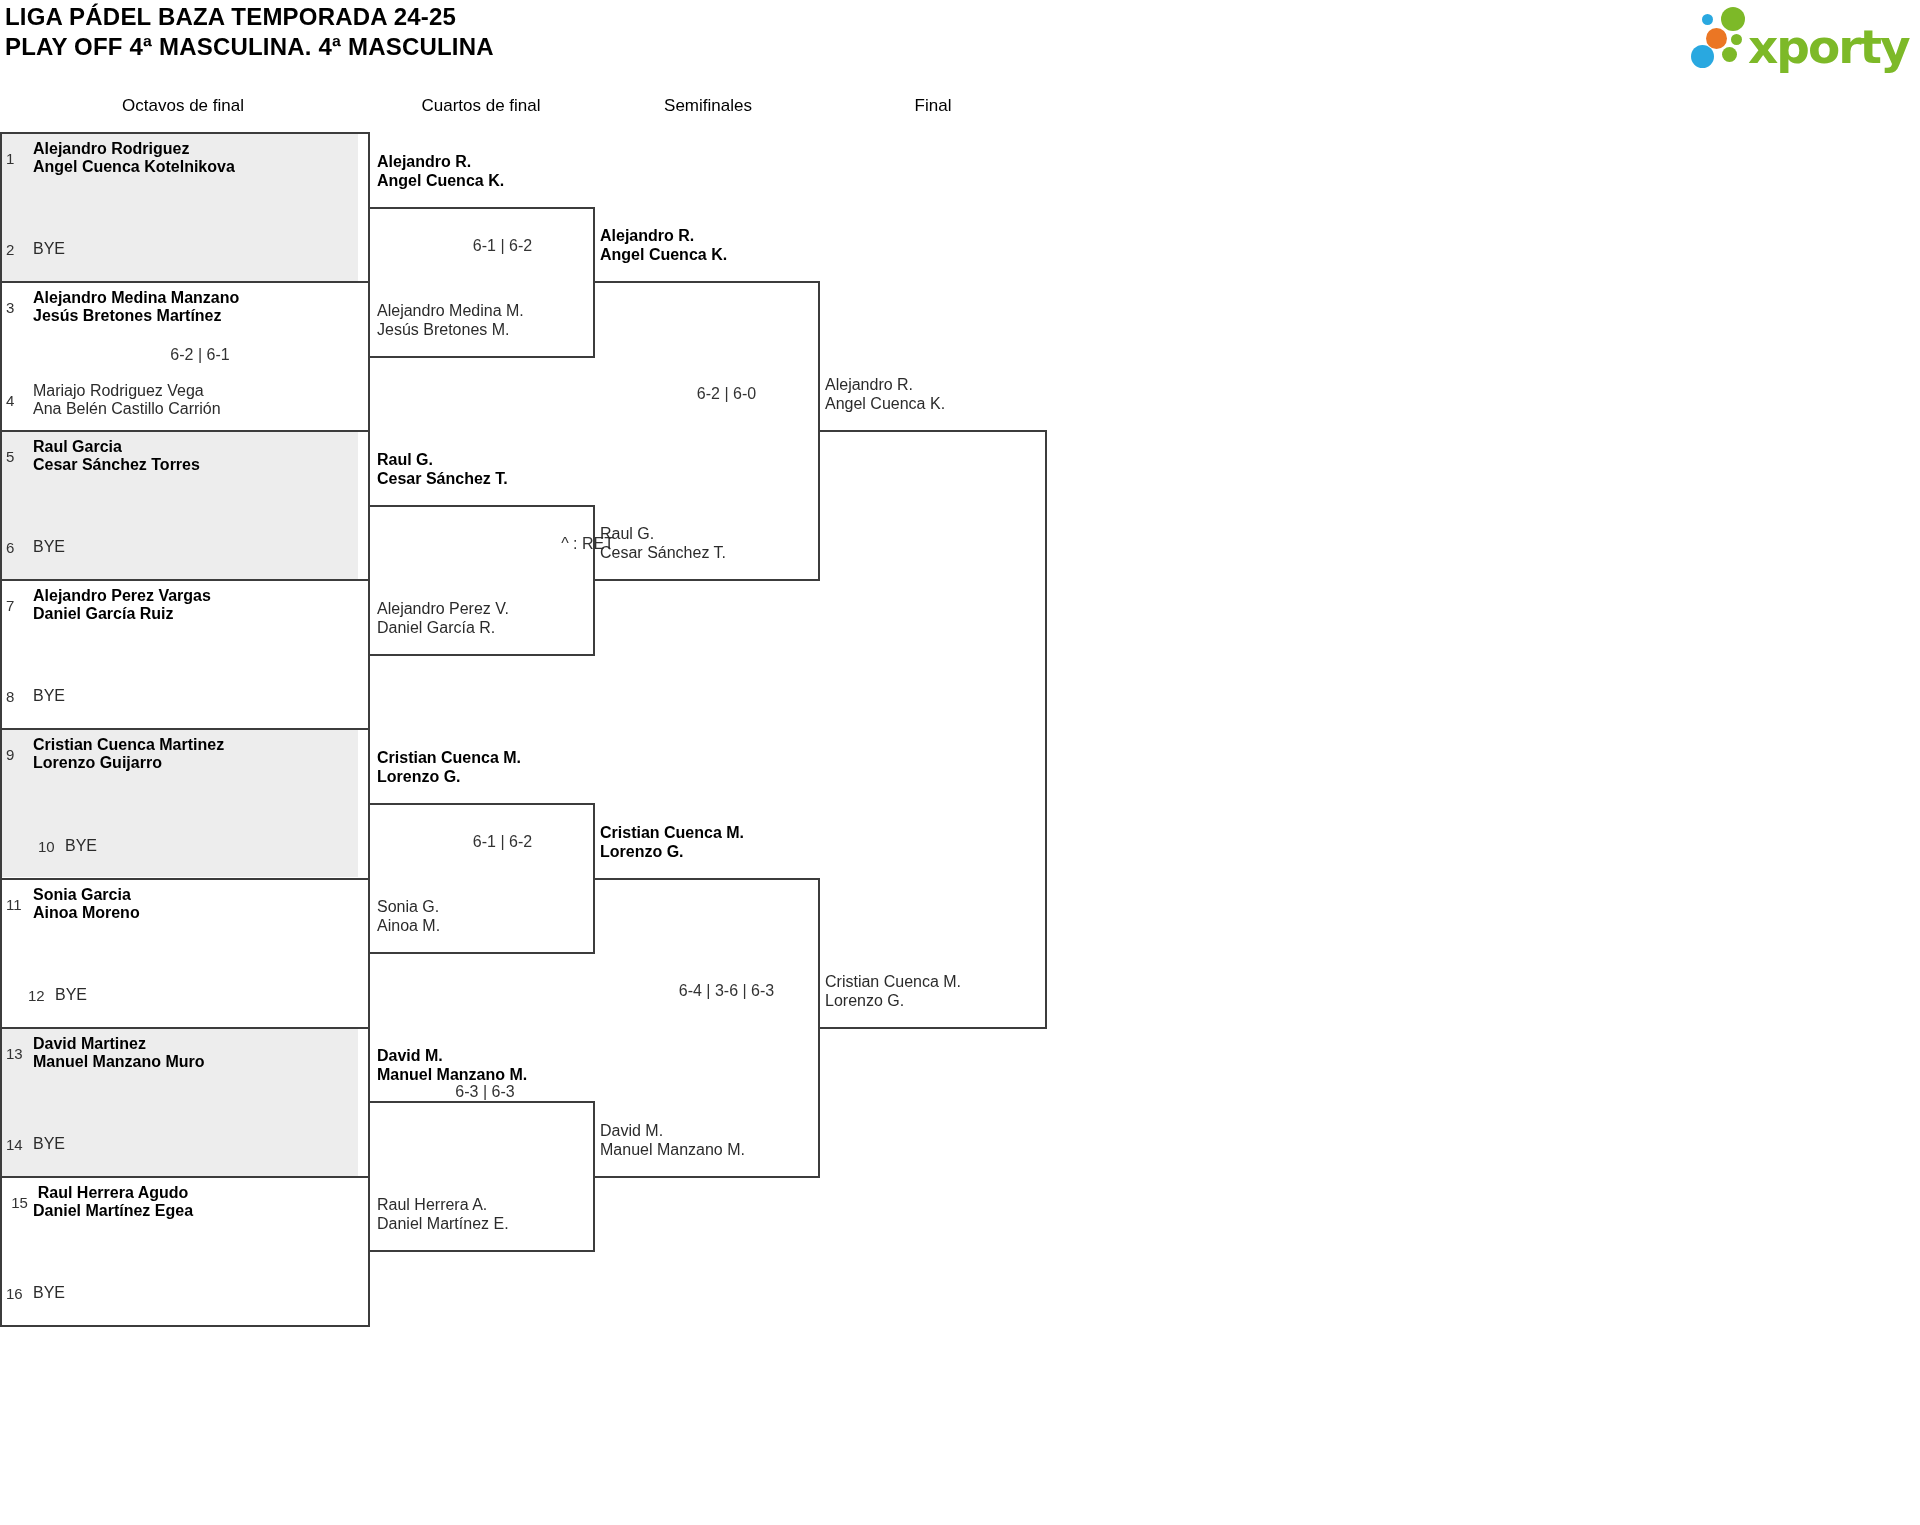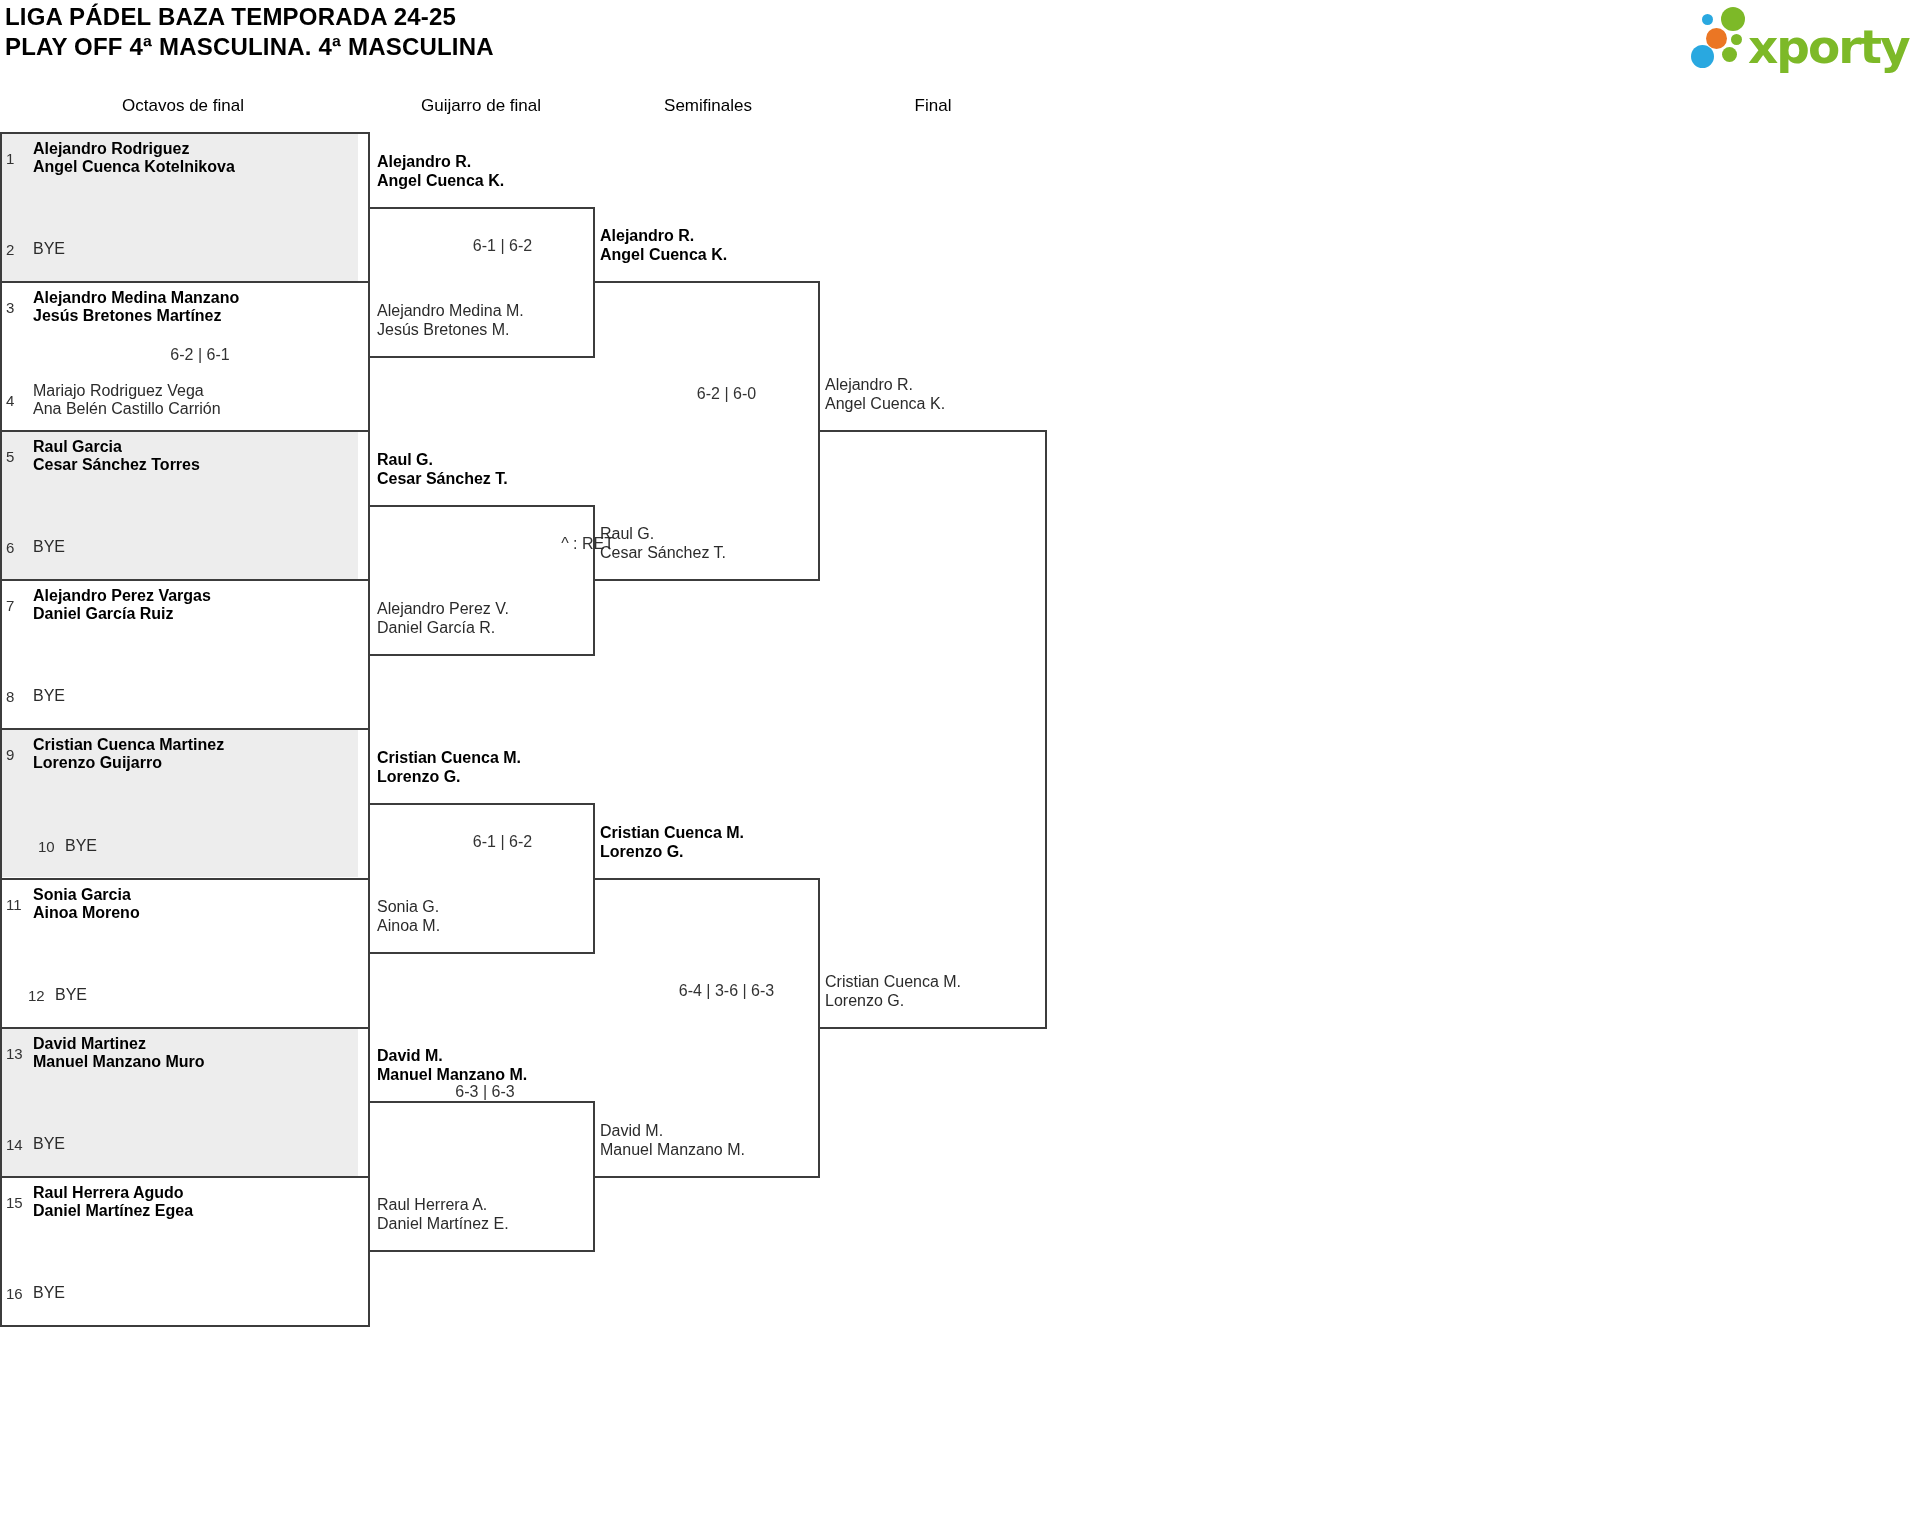--- a/index.html
+++ b/index.html
@@ -40,21 +40,21 @@
     <span class="dot" style="left: 31px; top: 3px; width: 24px; height: 24px; background: rgb(125, 185, 40);"></span>
     <span class="dot" style="left: 16px; top: 24px; width: 21px; height: 21px; background: rgb(235, 118, 36);"></span>
     <span class="dot" style="left: 41px; top: 30px; width: 11px; height: 11px; background: rgb(125, 185, 40);"></span>
     <span class="dot" style="left: 1px; top: 41px; width: 23px; height: 23px; background: rgb(41, 168, 224);"></span>
     <span class="dot" style="left: 32px; top: 43px; width: 15px; height: 15px; background: rgb(125, 185, 40);"></span>
     <span class="logo-text" style="color: rgb(125, 185, 40);">xporty</span>
   </a>
 
   <div id="headers">
       <div class="round-header" style="left: 183px;">Octavos de final</div>
-      <div class="round-header" style="left: 481px;">Guijarro de final</div>
+      <div class="round-header" style="left: 481px;">Cuartos de final</div>
       <div class="round-header" style="left: 708px;">Semifinales</div>
       <div class="round-header" style="left: 933px;">Final</div>
     </div>
   <div id="bracket">
       <div class="obox-fill" style="top: 132px; width: 358px; height: 149px; background: rgb(237, 237, 237);"></div>
       <div class="obox-fill" style="top: 430px; width: 358px; height: 149px; background: rgb(237, 237, 237);"></div>
       <div class="obox-fill" style="top: 728px; width: 358px; height: 149px; background: rgb(237, 237, 237);"></div>
       <div class="obox-fill" style="top: 1027px; width: 358px; height: 149px; background: rgb(237, 237, 237);"></div>
       <div class="bline" style="left: 0px; top: 132px; width: 2px; height: 1193px; background: rgb(60, 60, 60);"></div>
       <div class="bline" style="left: 368px; top: 132px; width: 2px; height: 1193px; background: rgb(60, 60, 60);"></div>
@@ -153,21 +153,21 @@
           <span class="nline">David Martinez</span>
           <span class="nline">Manuel Manzano Muro</span>
         </span>
       </div>
       <div class="entry" style="top: 1135px; width: 358px;">
         <span class="seed">14</span>
         <span class="names">
           <span class="nline">BYE</span>
         </span>
       </div>
-      <div class="entry bold" style="top: 1184px; width: 358px;">
+      <div class="entry bold" style="top: 1184px; width: 358px; text-align: center;">
         <span class="seed">15</span>
         <span class="names">
           <span class="nline">Raul Herrera Agudo</span>
           <span class="nline">Daniel Martínez Egea</span>
         </span>
       </div>
       <div class="entry" style="top: 1284px; width: 358px;">
         <span class="seed">16</span>
         <span class="names">
           <span class="nline">BYE</span>

